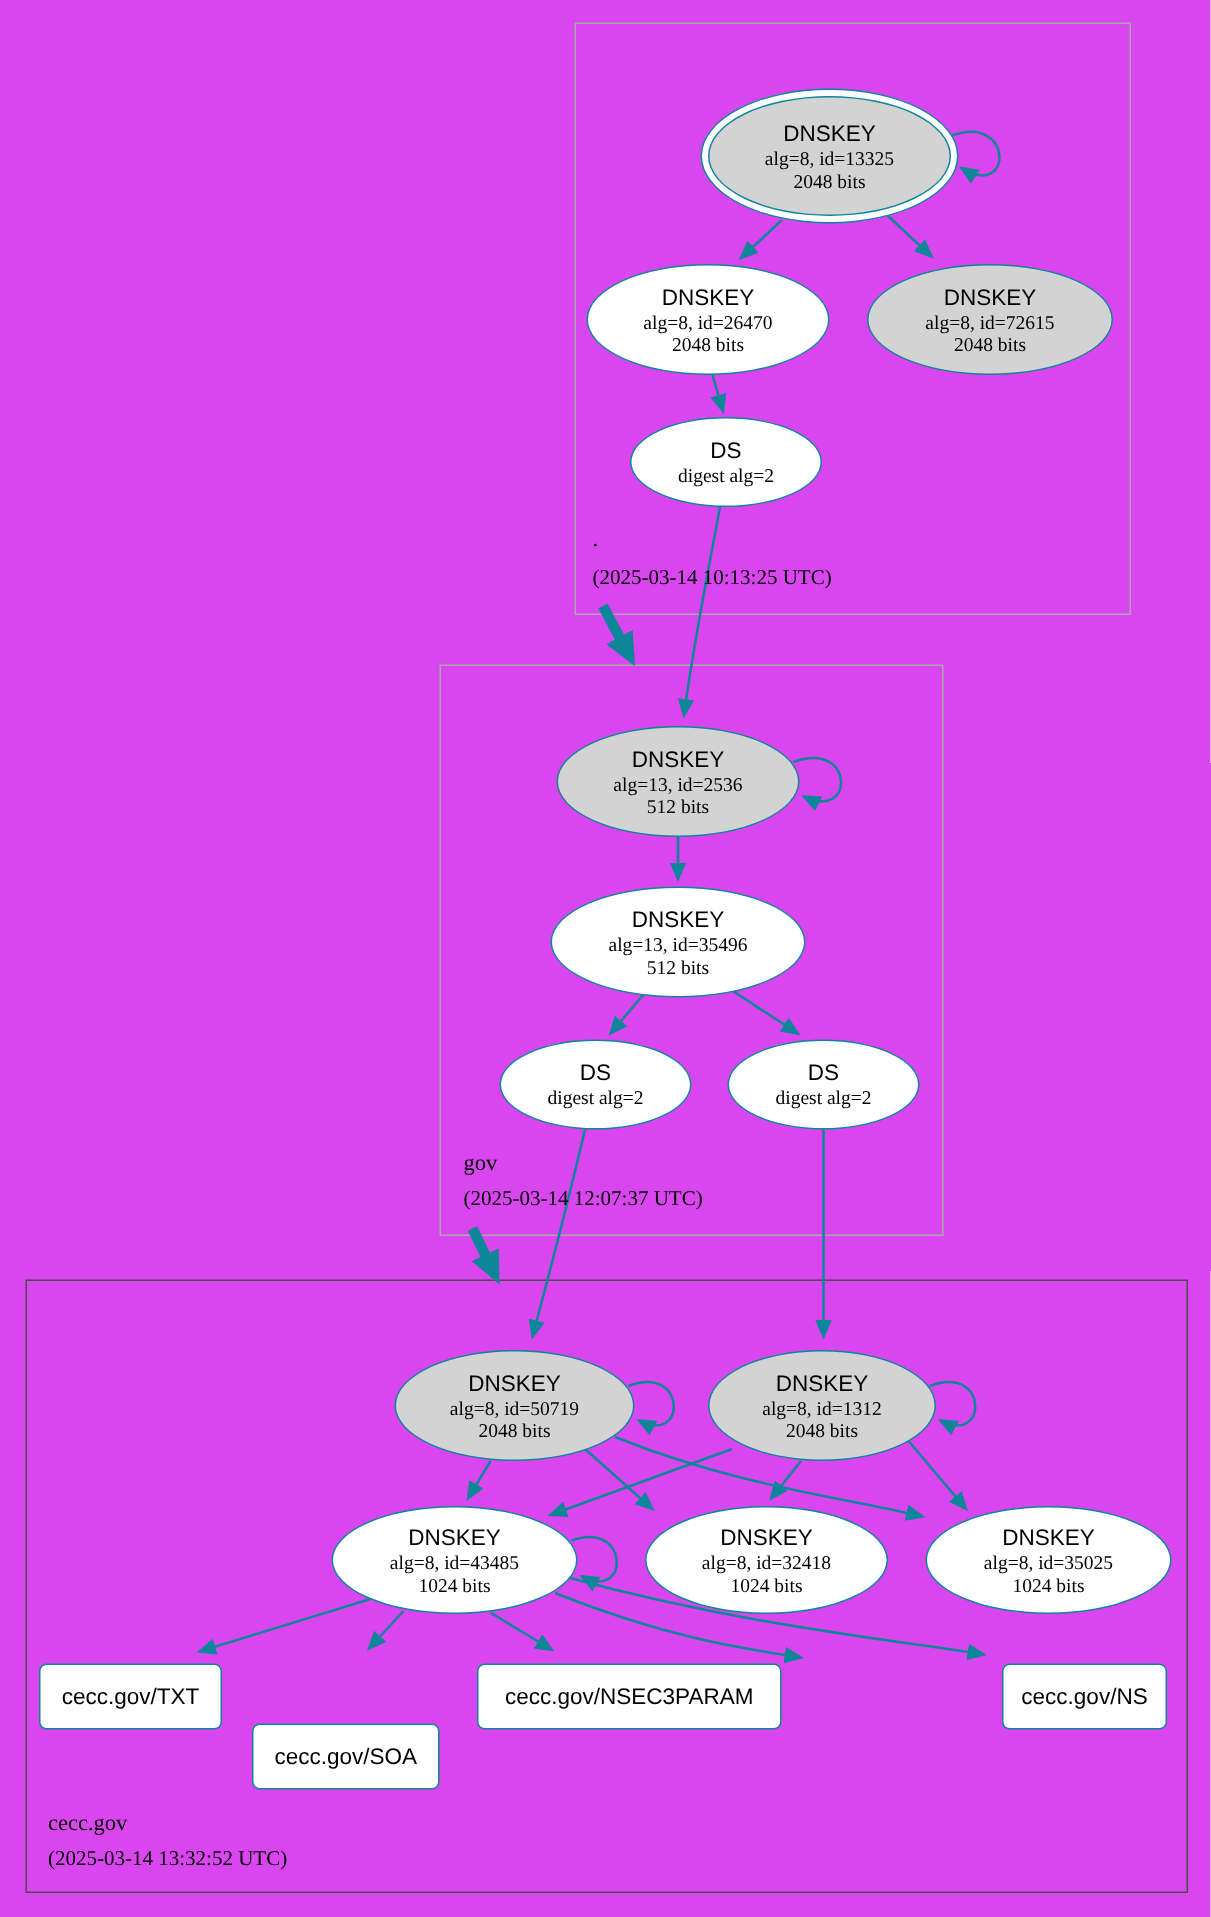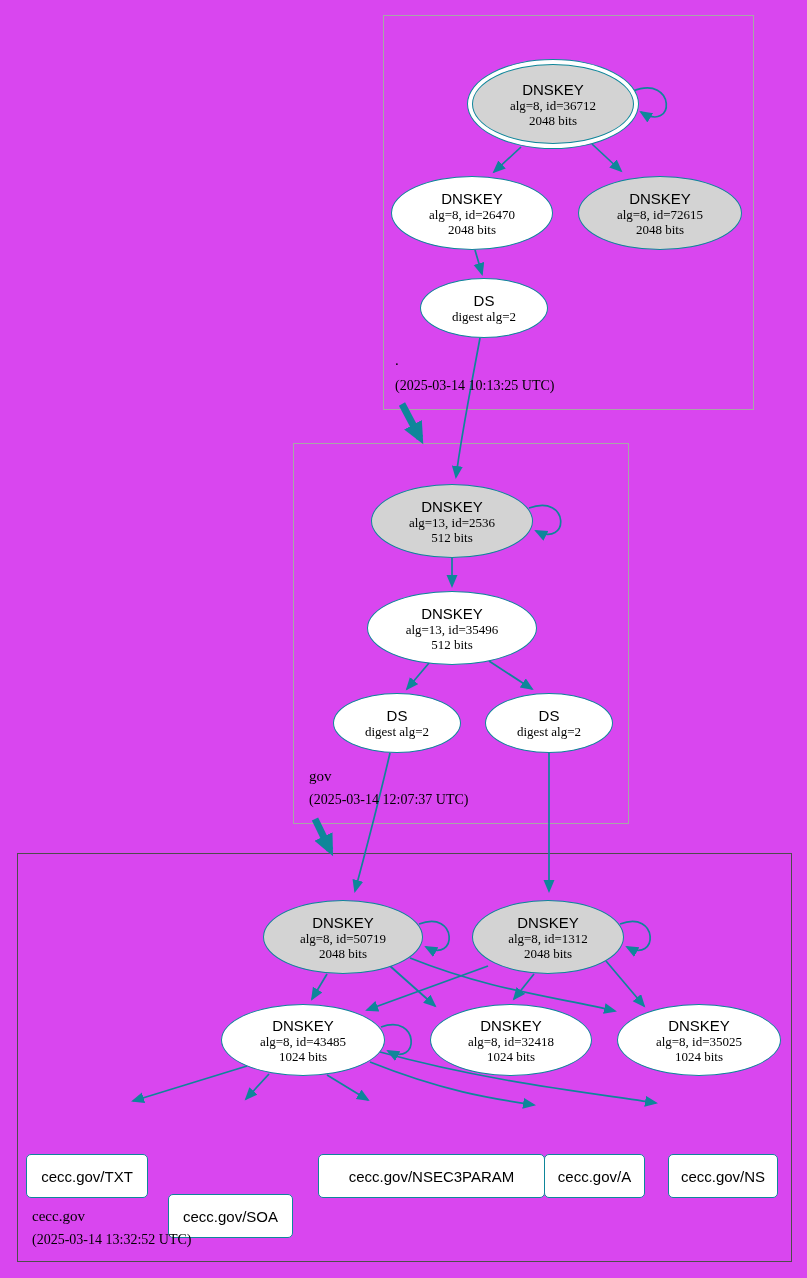--- a/index.html
+++ b/index.html
@@ -30,21 +30,21 @@
   .dinner{
     position:absolute;left:4px;top:4px;right:4px;bottom:4px;
     border:1.7px solid var(--teal);border-radius:50%;background:var(--sep);
     display:flex;flex-direction:column;align-items:center;justify-content:center;text-align:center;
   }
   .nt{font:15px/17px "Liberation Sans",sans-serif;color:#000;}
   .nd{font:13px/15px "Liberation Serif",serif;color:#000;}
   .rrset{
     position:absolute;border:1.7px solid var(--teal);border-radius:5px;background:#fff;
     display:flex;align-items:center;justify-content:center;
-    font:15px "Liberation Sans",sans-serif;color:#000;z-index:2;box-sizing:border-box;margin-top:45px;
+    font:15px "Liberation Sans",sans-serif;color:#000;z-index:2;box-sizing:border-box;
   }
   .zname{position:absolute;font:15px "Liberation Serif",serif;color:#000;z-index:2;}
   .ztime{position:absolute;font:14px "Liberation Serif",serif;color:#000;z-index:2;}
 </style>
 </head>
 <body>
 
 <div class="canvas">
 
   <div class="cluster" style="left:383px;top:15px;width:369px;height:393px"></div>
@@ -92,21 +92,21 @@
       <path d="M 269 1074 L 246 1099" marker-end="url(#arr)"></path>
       <path d="M 327 1075 L 368 1100" marker-end="url(#arr)"></path>
       <path d="M 370 1062 C 445 1092, 495 1099, 534 1105" marker-end="url(#arr)"></path>
       <path d="M 380 1052 C 490 1082, 585 1092, 656 1103" marker-end="url(#arr)"></path>
     </g>
   </svg>
 
   <div class="douter" style="left:467px;top:59px;width:172px;height:90px">
     <div class="dinner">
       <div class="nt">DNSKEY</div>
-      <div class="nd">alg=8, id=36712</div>
+      <div class="nd">alg=8, id=13325</div>
       <div class="nd">2048 bits</div>
     </div>
   </div>
 
   <div class="node" style="left:391px;top:176px;width:162px;height:74px">
     <div class="nt">DNSKEY</div>
     <div class="nd">alg=8, id=26470</div>
     <div class="nd">2048 bits</div>
   </div>
 
@@ -174,20 +174,19 @@
   </div>
 
   <div class="node" style="left:617px;top:1004px;width:164px;height:72px">
     <div class="nt">DNSKEY</div>
     <div class="nd">alg=8, id=35025</div>
     <div class="nd">1024 bits</div>
   </div>
 
   <div class="rrset" style="left:26px;top:1109px;width:122px;height:44px">cecc.gov/TXT</div>
   <div class="rrset" style="left:168px;top:1149px;width:125px;height:44px">cecc.gov/SOA</div>
-  <div class="rrset" style="left:318px;top:1109px;width:227px;height:44px">cecc.gov/NSEC3PARAM</div>
-  <div class="rrset" style="left:544px;top:1109px;width:101px;height:44px">cecc.gov/A</div>
+  <div class="rrset" style="left:318px;top:1109px;width:203px;height:44px">cecc.gov/NSEC3PARAM</div>
   <div class="rrset" style="left:668px;top:1109px;width:110px;height:44px">cecc.gov/NS</div>
 
   <div class="zname" style="left:32px;top:1208px">cecc.gov</div>
   <div class="ztime" style="left:32px;top:1232px">(2025-03-14 13:32:52 UTC)</div>
 
 </div>
 
 </body></html>

